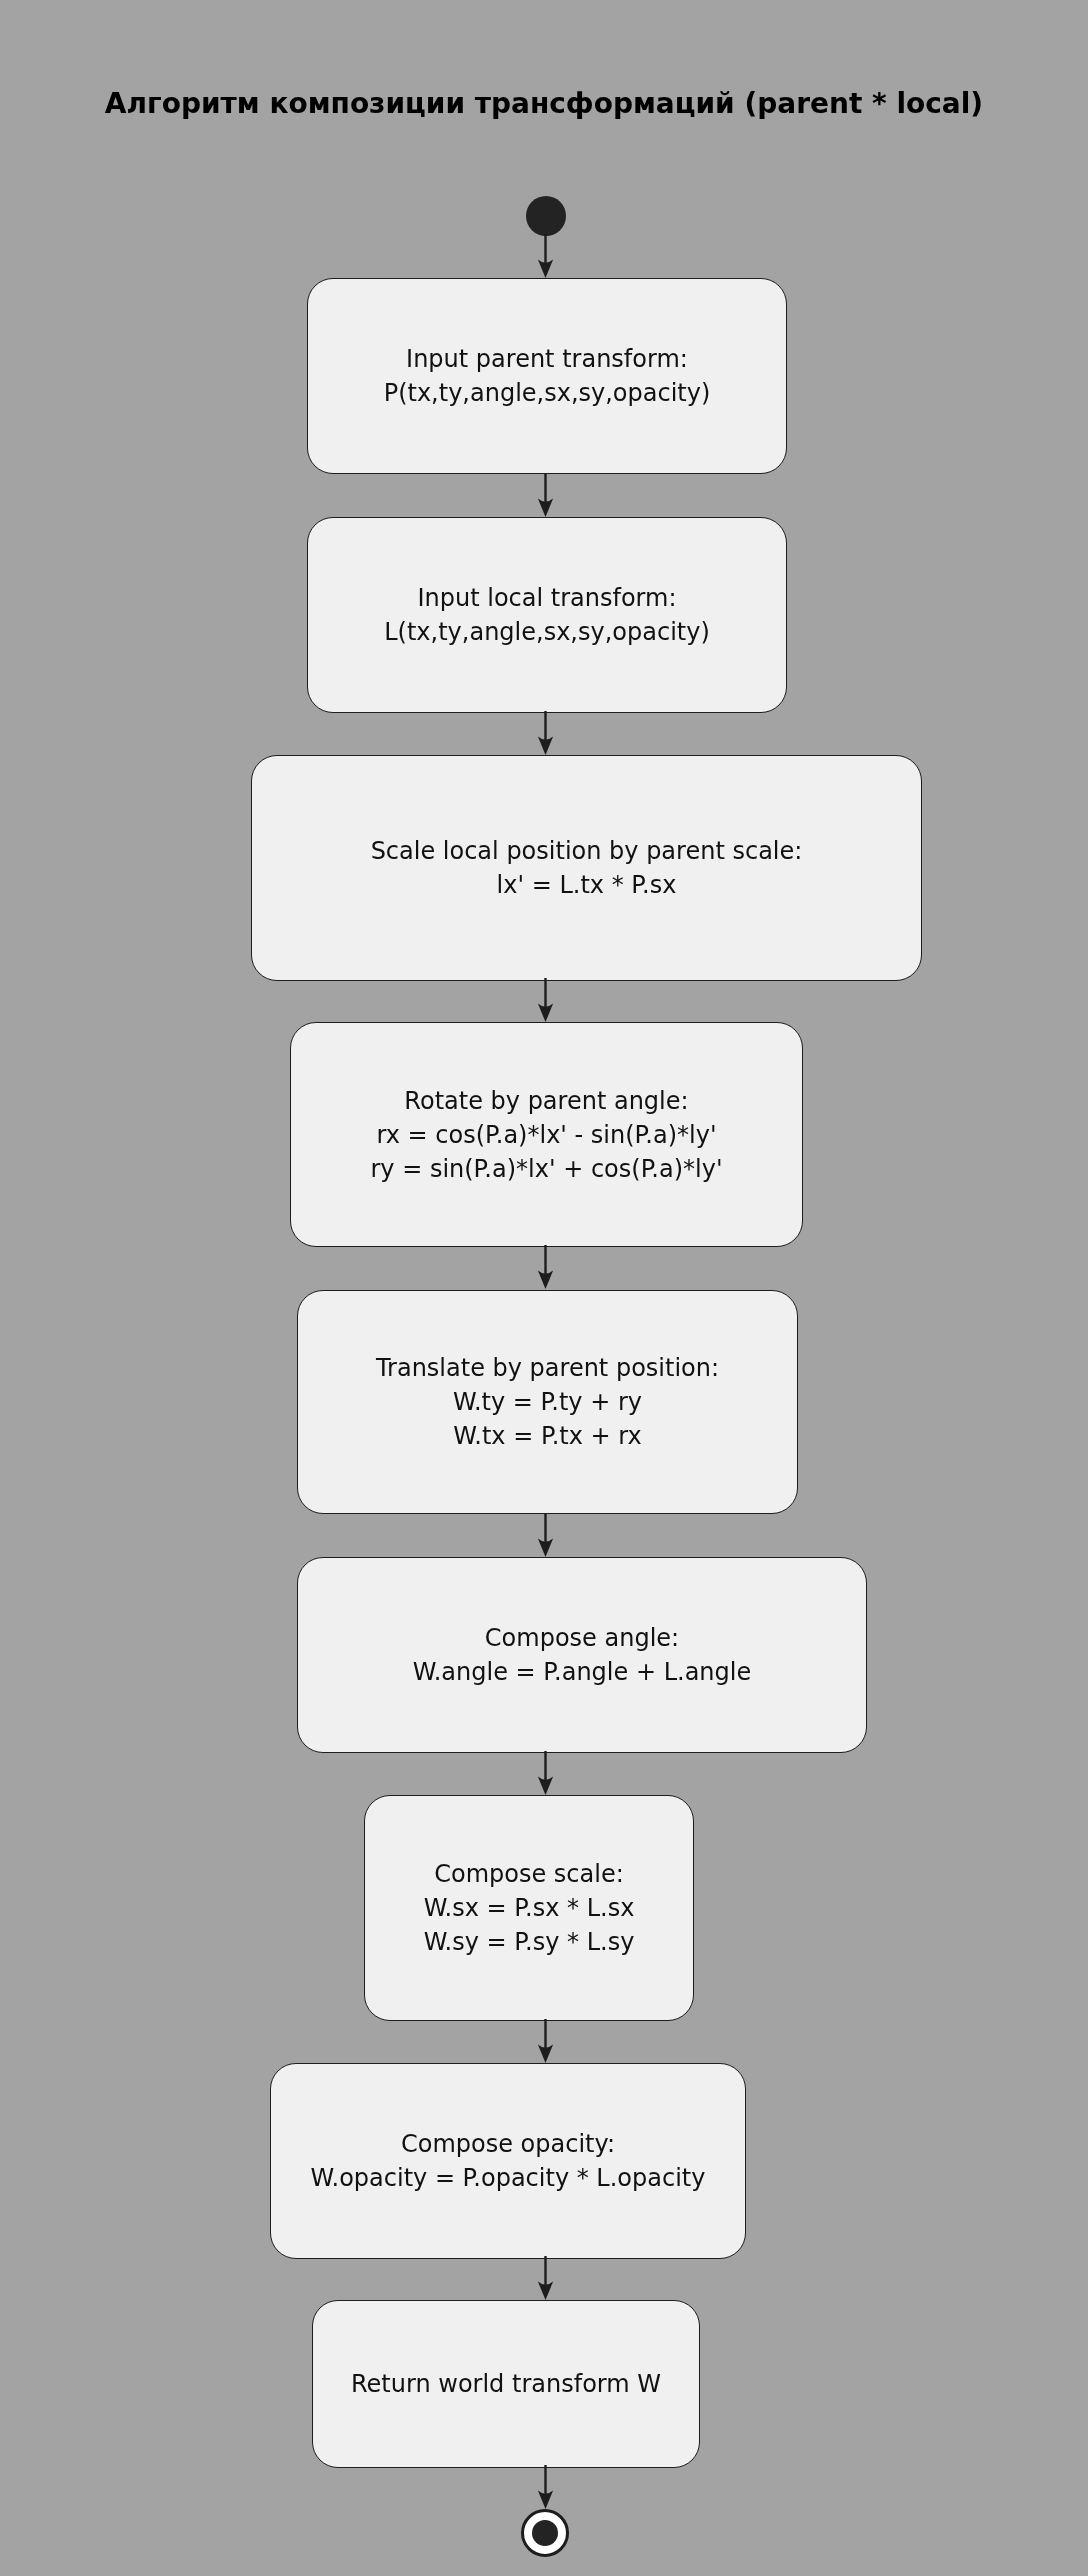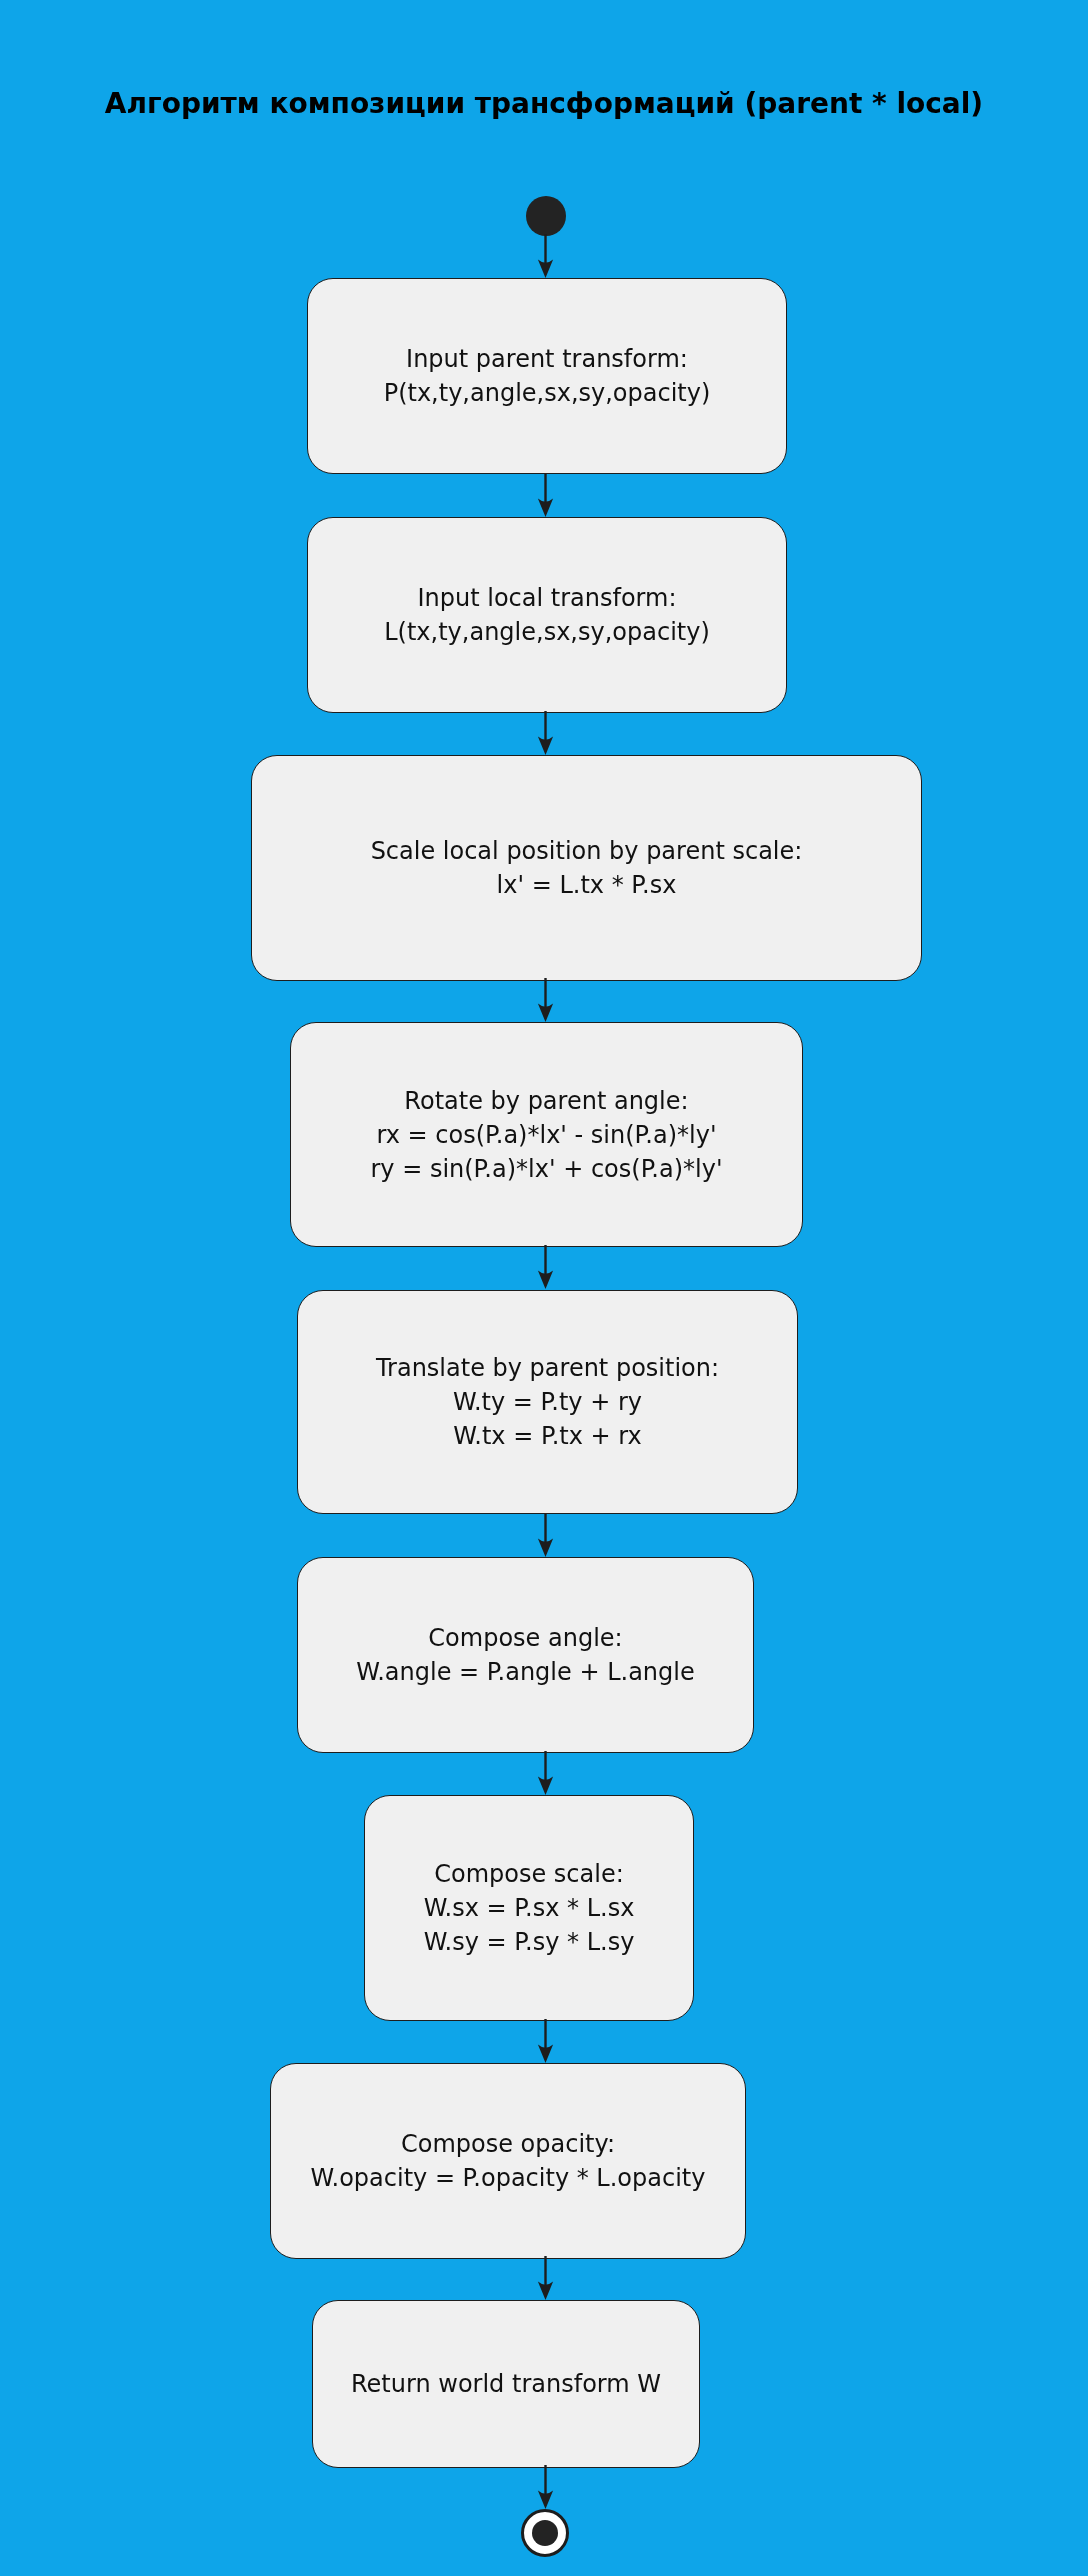--- a/index.html
+++ b/index.html
@@ -4,21 +4,21 @@
 <style>
   html, body {
     margin: 0;
     padding: 0;
     background: #ffffff;
   }
   .canvas {
     position: relative;
     width: 1088px;
     height: 2576px;
-    background: #0ea5e9;
+    background: #a3a3a3;
     font-family: "DejaVu Sans", "Liberation Sans", sans-serif;
     color: #111111;
     overflow: hidden;
   }
   .title {
     position: absolute;
     top: 87px;
     left: 0;
     width: 1088px;
     margin: 0;
@@ -158,21 +158,21 @@
       <div>W.ty = P.ty + ry</div>
       <div>W.tx = P.tx + rx</div>
     </div>
   </div>
 
   <svg class="connector" style="top:1513px" viewBox="0 0 26 55">
     <line x1="13" y1="0" x2="13" y2="42"></line>
     <path d="M13,55 L3.5,32 Q13,40 22.5,32 Z"></path>
   </svg>
 
-  <div class="node" style="left:297px; top:1557px; width:457px; height:196px">
+  <div class="node" style="left:297px; top:1557px; width:570px; height:196px">
     <div class="node-text">
       <div>Compose angle:</div>
       <div>W.angle = P.angle + L.angle</div>
     </div>
   </div>
 
   <svg class="connector" style="top:1751px" viewBox="0 0 26 55">
     <line x1="13" y1="0" x2="13" y2="42"></line>
     <path d="M13,55 L3.5,32 Q13,40 22.5,32 Z"></path>
   </svg>

